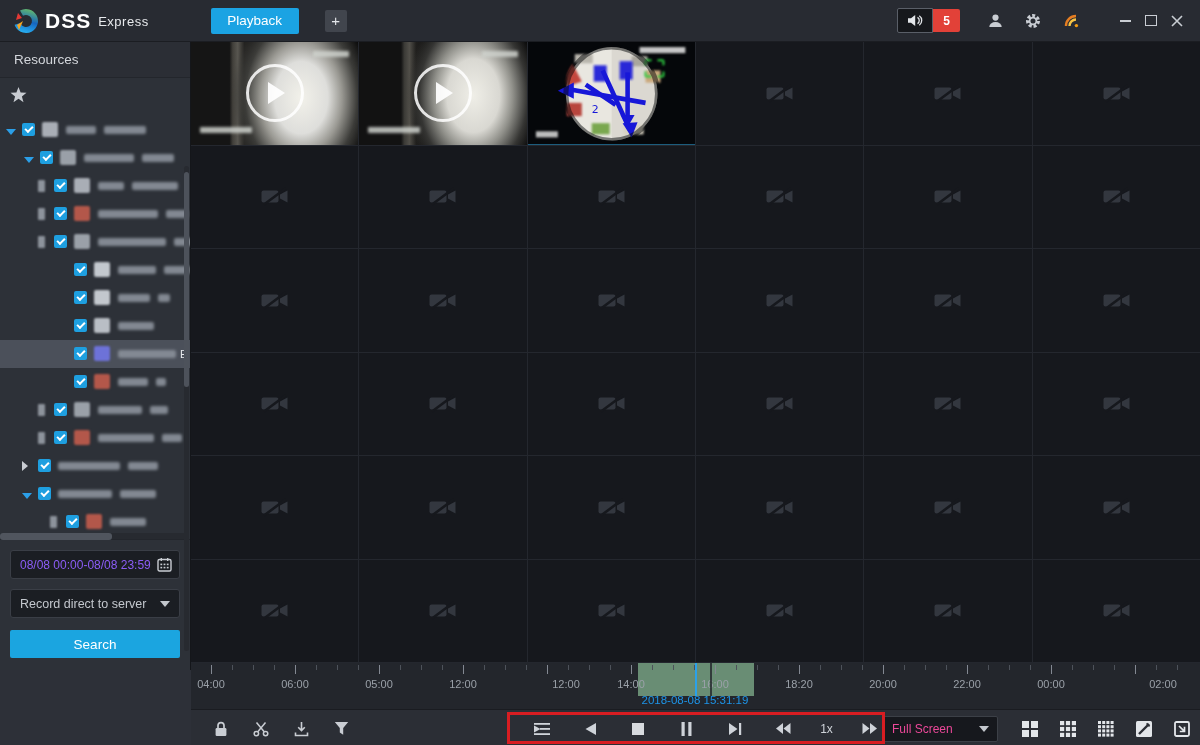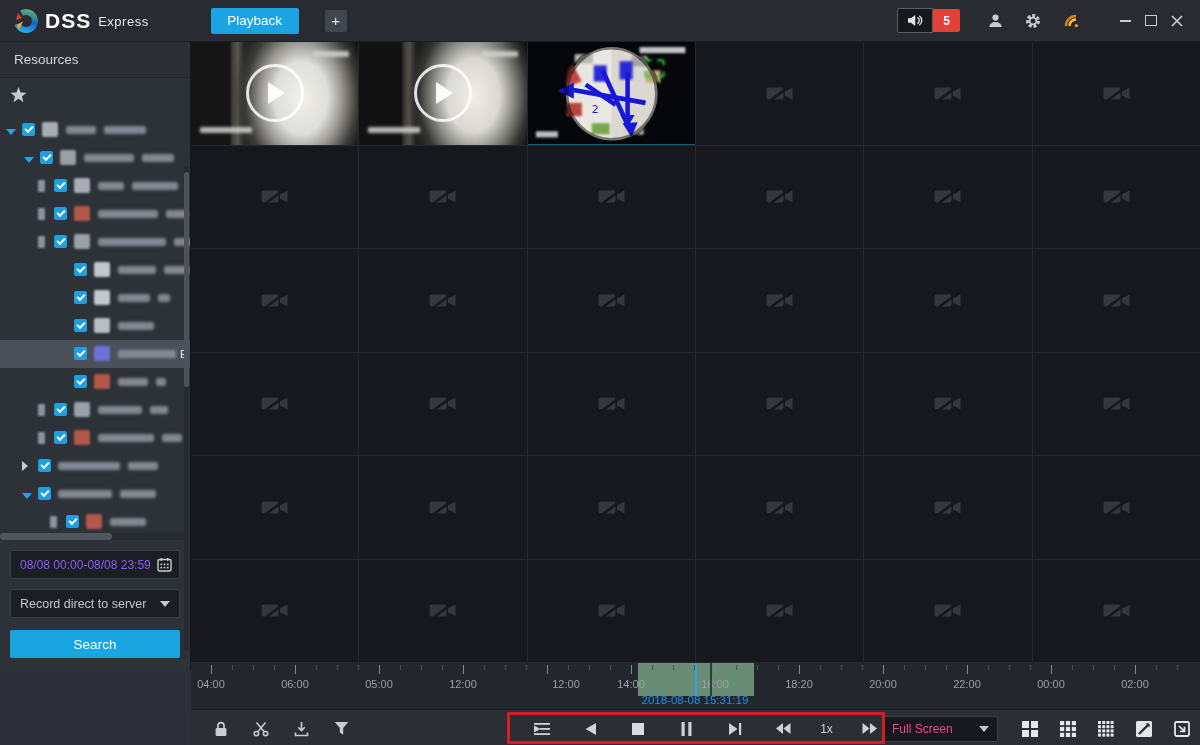--- a/index.html
+++ b/index.html
@@ -747,21 +747,21 @@
           <div class="tlabel" style="left: 104px;">06:00</div>
           <div class="tlabel" style="left: 188px;">05:00</div>
           <div class="tlabel" style="left: 272px;">12:00</div>
           <div class="tlabel" style="left: 375px; text-align: right;">12:00</div>
           <div class="tlabel" style="left: 440px;">14:00</div>
           <div class="tlabel" style="left: 524px;">16:00</div>
           <div class="tlabel" style="left: 608px;">18:20</div>
           <div class="tlabel" style="left: 692px;">20:00</div>
           <div class="tlabel" style="left: 776px;">22:00</div>
           <div class="tlabel" style="left: 860px;">00:00</div>
-          <div class="tlabel" style="left: 944px;">02:00</div>
+          <div class="tlabel" style="left: 972px;">02:00</div>
           <div class="rec-gap" style="left: 519.1px;"></div>
           <div class="playhead" style="left: 503.922px;"></div>
         </div>
 
       <div class="bottombar">
         <div class="bb-left">
           <span class="bb-icon">
             <svg width="14" height="16" viewBox="0 0 14 16">
               <rect x="1.6" y="7" width="10.8" height="8" rx="1.2" fill="#c9cdd3"></rect>
               <path d="M4 7 V4.6 a3 3 0 0 1 6 0 V7" fill="none" stroke="#c9cdd3" stroke-width="1.7"></path>

